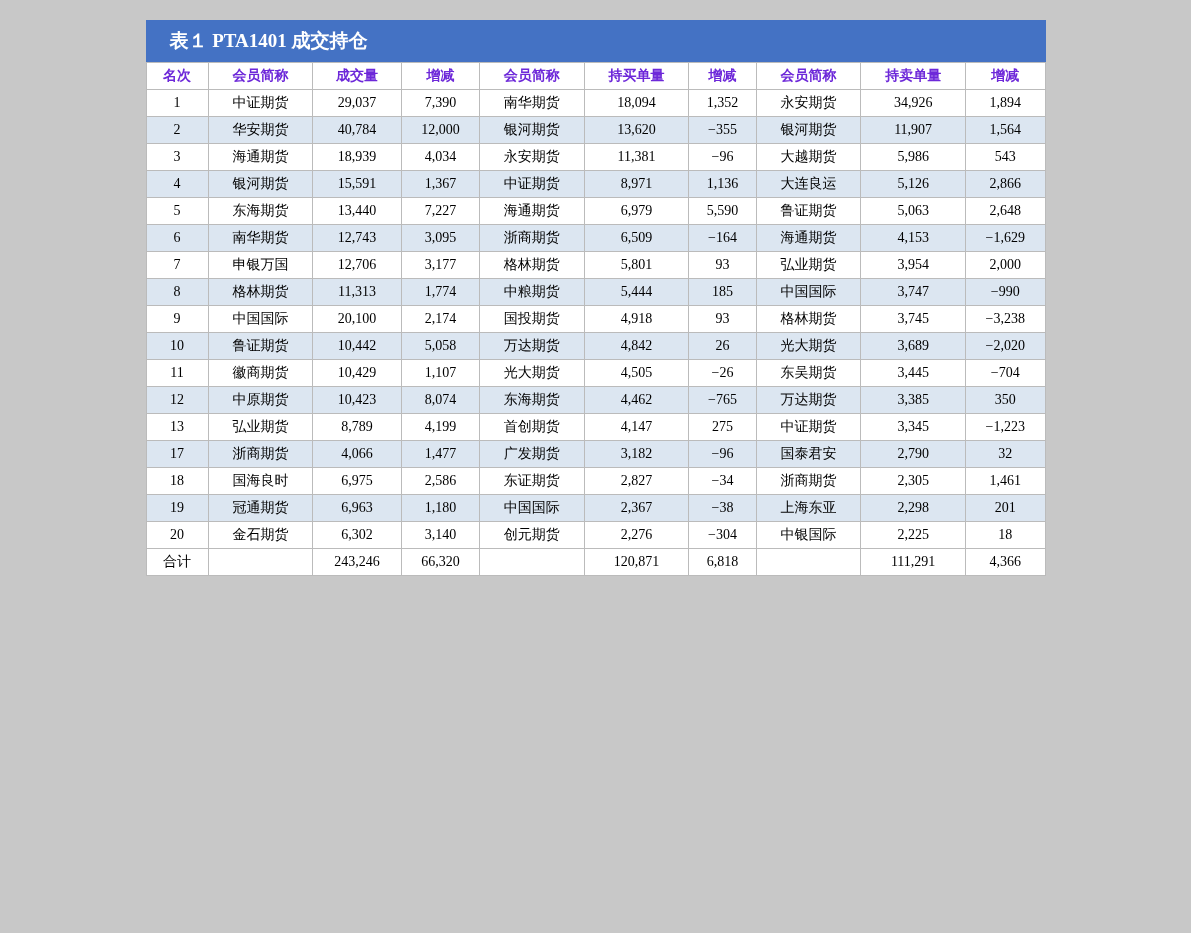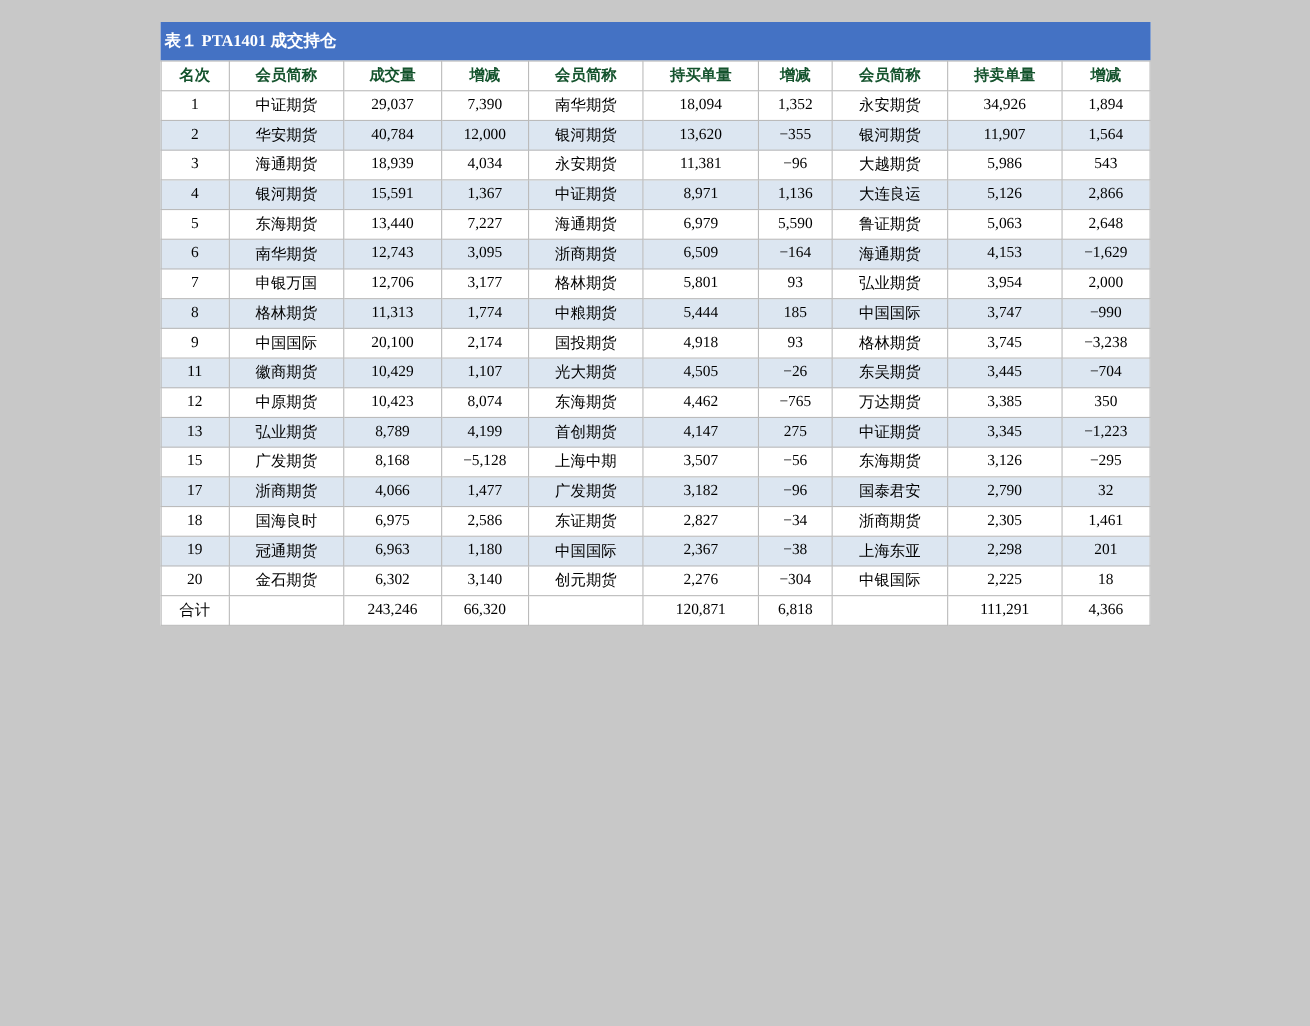--- a/index.html
+++ b/index.html
@@ -12,38 +12,38 @@
       font-family: SimSun, "宋体", serif;
       font-size: 14px;
     }
     .container {
       width: 900px;
       background: #fff;
     }
     .table-title {
       background: #4472c4;
       color: #fff;
-      padding: 8px 4px;
-      font-size: 15px;
+      padding: 8px 24px;
+      font-size: 19px;
       font-weight: bold;
     }
     table {
       width: 100%;
       border-collapse: collapse;
     }
     th, td {
       border: 1px solid #bbb;
       text-align: center;
       padding: 4px 6px;
       white-space: nowrap;
     }
     thead th {
       background: #fff;
       font-weight: bold;
-      color: #14532d;
+      color: #6d28d9;
     }
     tbody tr:nth-child(odd) {
       background: #fff;
     }
     tbody tr:nth-child(even) {
       background: #dce6f1;
     }
     tbody tr.total-row {
       background: #fff;
     }
@@ -171,20 +171,32 @@
           <td>20,100</td>
           <td>2,174</td>
           <td>国投期货</td>
           <td>4,918</td>
           <td>93</td>
           <td>格林期货</td>
           <td>3,745</td>
           <td>−3,238</td>
         </tr>
         <tr>
+          <td>10</td>
+          <td>鲁证期货</td>
+          <td>10,442</td>
+          <td>5,058</td>
+          <td>万达期货</td>
+          <td>4,842</td>
+          <td>26</td>
+          <td>光大期货</td>
+          <td>3,689</td>
+          <td>−2,020</td>
+        </tr>
+        <tr>
           <td>11</td>
           <td>徽商期货</td>
           <td>10,429</td>
           <td>1,107</td>
           <td>光大期货</td>
           <td>4,505</td>
           <td>−26</td>
           <td>东吴期货</td>
           <td>3,445</td>
           <td>−704</td>
@@ -205,32 +217,20 @@
           <td>13</td>
           <td>弘业期货</td>
           <td>8,789</td>
           <td>4,199</td>
           <td>首创期货</td>
           <td>4,147</td>
           <td>275</td>
           <td>中证期货</td>
           <td>3,345</td>
           <td>−1,223</td>
-        </tr>
-        <tr>
-          <td>15</td>
-          <td>广发期货</td>
-          <td>8,168</td>
-          <td>−5,128</td>
-          <td>上海中期</td>
-          <td>3,507</td>
-          <td>−56</td>
-          <td>东海期货</td>
-          <td>3,126</td>
-          <td>−295</td>
         </tr>
         <tr>
           <td>17</td>
           <td>浙商期货</td>
           <td>4,066</td>
           <td>1,477</td>
           <td>广发期货</td>
           <td>3,182</td>
           <td>−96</td>
           <td>国泰君安</td>

